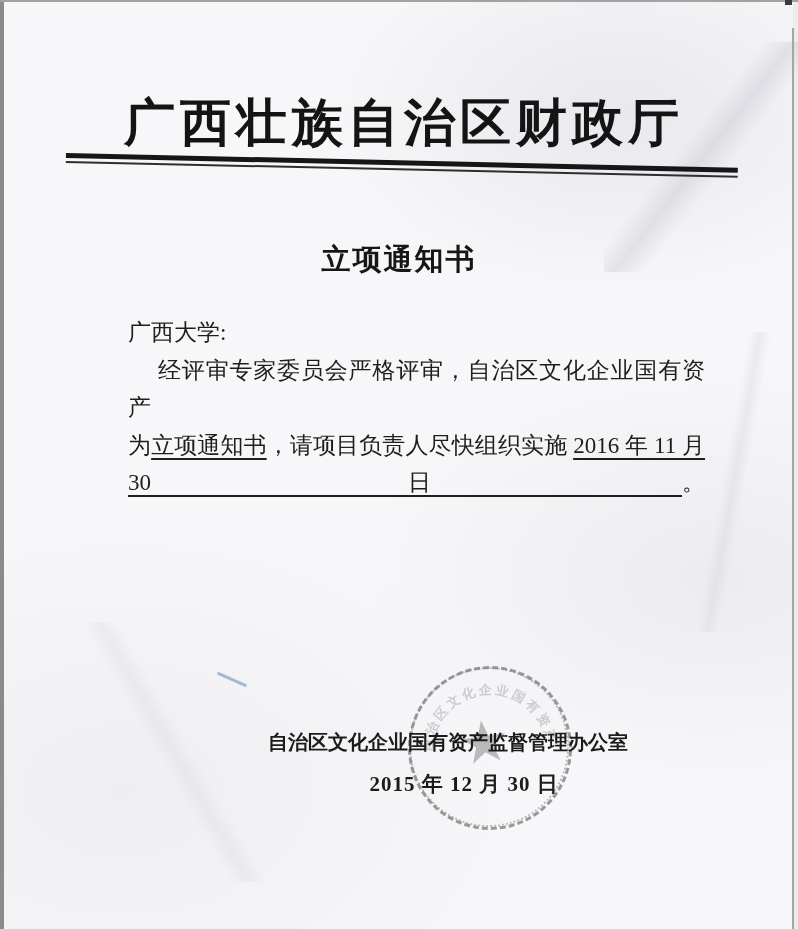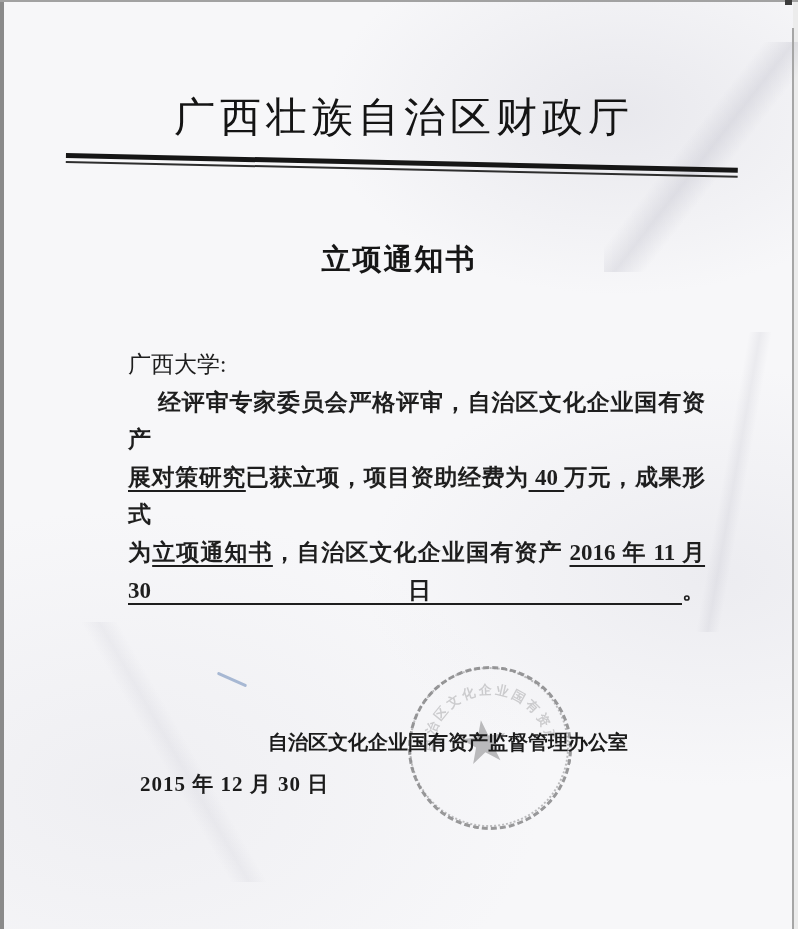--- a/index.html
+++ b/index.html
@@ -26,51 +26,51 @@
   .crease1{left:600px;top:40px;width:200px;height:230px;
     background:linear-gradient(128deg,transparent 42%,rgba(150,150,168,.20) 50%,transparent 58%);}
   .crease2{left:660px;top:330px;width:140px;height:300px;
     background:linear-gradient(100deg,transparent 44%,rgba(160,160,175,.14) 50%,transparent 56%);}
   .crease3{left:60px;top:620px;width:220px;height:260px;
     background:linear-gradient(60deg,transparent 45%,rgba(170,170,185,.12) 50%,transparent 55%);}
 
   
   .agency{
     position:absolute;left:0;right:14px;top:95px;
-    text-align:center;font-size:41px;font-weight:400;letter-spacing:5px;
+    text-align:center;font-size:51px;font-weight:700;letter-spacing:5px;
     color:#141414;line-height:1.1;padding-left:24px;
   }
   .rule{position:absolute;left:66px;top:153px;width:672px;transform:rotate(1.25deg);transform-origin:left top;}
   .rule .thick{height:5px;background:#161616;}
   .rule .gap{height:3px;}
   .rule .thin{height:2px;background:#2e2e2e;}
 
   .notice-title{
     position:absolute;left:0;right:0;top:240px;
     text-align:center;font-size:29px;font-weight:700;letter-spacing:2px;color:#161616;
   }
 
   
   .body-block{
     position:absolute;left:128px;top:314px;width:577px;
-    font-size:23px;line-height:37.6px;color:#1e1e1e;margin-top:32px;
+    font-size:23px;line-height:37.6px;color:#1e1e1e;
   }
   .bline{white-space:normal;}
-  .bline.just{text-align:justify;text-align-last:justify;font-weight:bold;}
+  .bline.just{text-align:justify;text-align-last:justify;}
   .bline.indent{text-indent:30px;}
   .u{text-decoration:underline;text-underline-offset:5px;text-decoration-thickness:1.5px;}
 
   
   .signature{
     position:absolute;left:108px;right:10px;top:727px;
     text-align:center;font-size:20px;font-weight:600;color:#1b1b1b;line-height:30px;
   }
   .doc-date{
     position:absolute;left:140px;right:10px;top:770px;
-    font-size:21px;font-weight:600;color:#1b1b1b;letter-spacing:1px;
+    text-align:center;font-size:21px;font-weight:600;color:#1b1b1b;letter-spacing:1px;
   }
 
   
   .stamp{position:absolute;left:408px;top:666px;width:164px;height:164px;pointer-events:none;}
   .stamp .ring{
     position:absolute;left:0;top:0;width:158px;height:158px;
     border:3px dashed rgba(120,120,122,.75);border-radius:50%;
     transform:rotate(8deg);
   }
   .stamp .ring2{
@@ -107,22 +107,21 @@
   <div class="gap"></div>
   <div class="thin"></div>
 </div>
 
 <div class="notice-title">立项通知书</div>
 
 <div class="body-block">
   <div class="bline">广西大学:</div>
   <div>
       <div class="bline indent just"><span>经评审专家委员会严格评审，自治区文化企业国有资产</span></div>
-      <div class="bline just"><span class="u">展对策研究</span><span>已获立项，项目资助经费为</span><span class="u"> 40 </span><span>万元，成果形式</span></div>
-      <div class="bline just"><span>为</span><span class="u">立项通知书</span><span>，自治区文化企业国有资产 </span><span class="u">2016 年 11 月 30 日</span><span>。</span></div>
+      <div class="bline just"><span>为</span><span class="u">立项通知书</span><span>，请项目负责人尽快组织实施 </span><span class="u">2016 年 11 月 30 日</span><span>。</span></div>
     </div>
 </div>
 
 <div class="stamp">
   <div class="ring"></div>
   <div class="ring2"></div>
   <svg width="164" height="164">
     <defs>
       <path id="sealArc" d="M 24,86 A 58,58 0 0 1 140,86" fill="none"></path>
     </defs>

